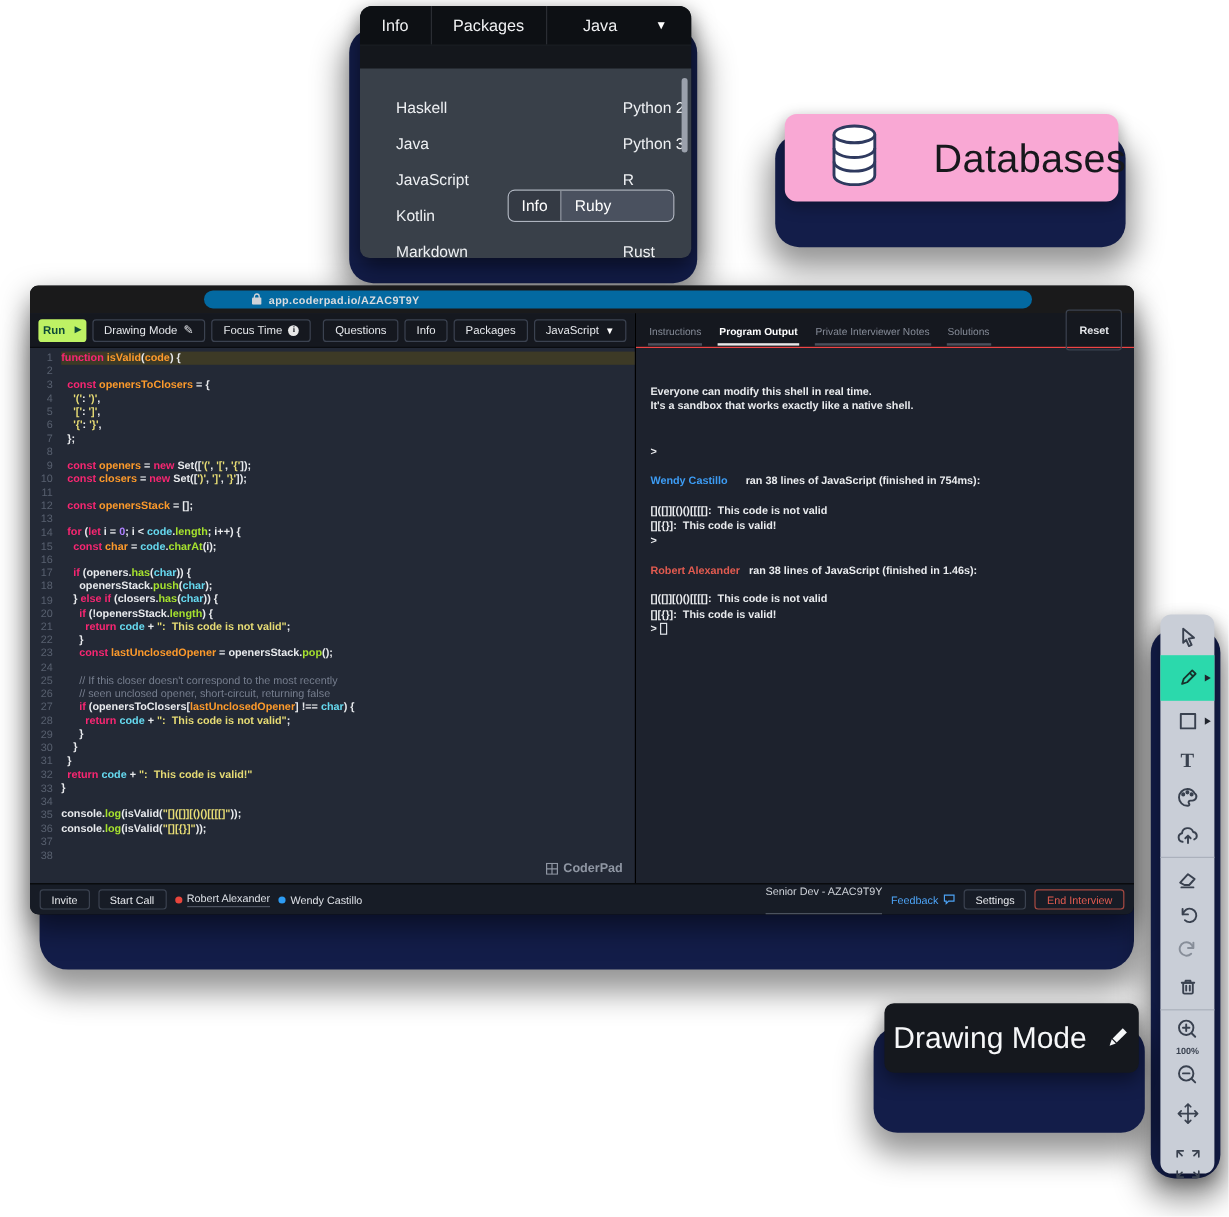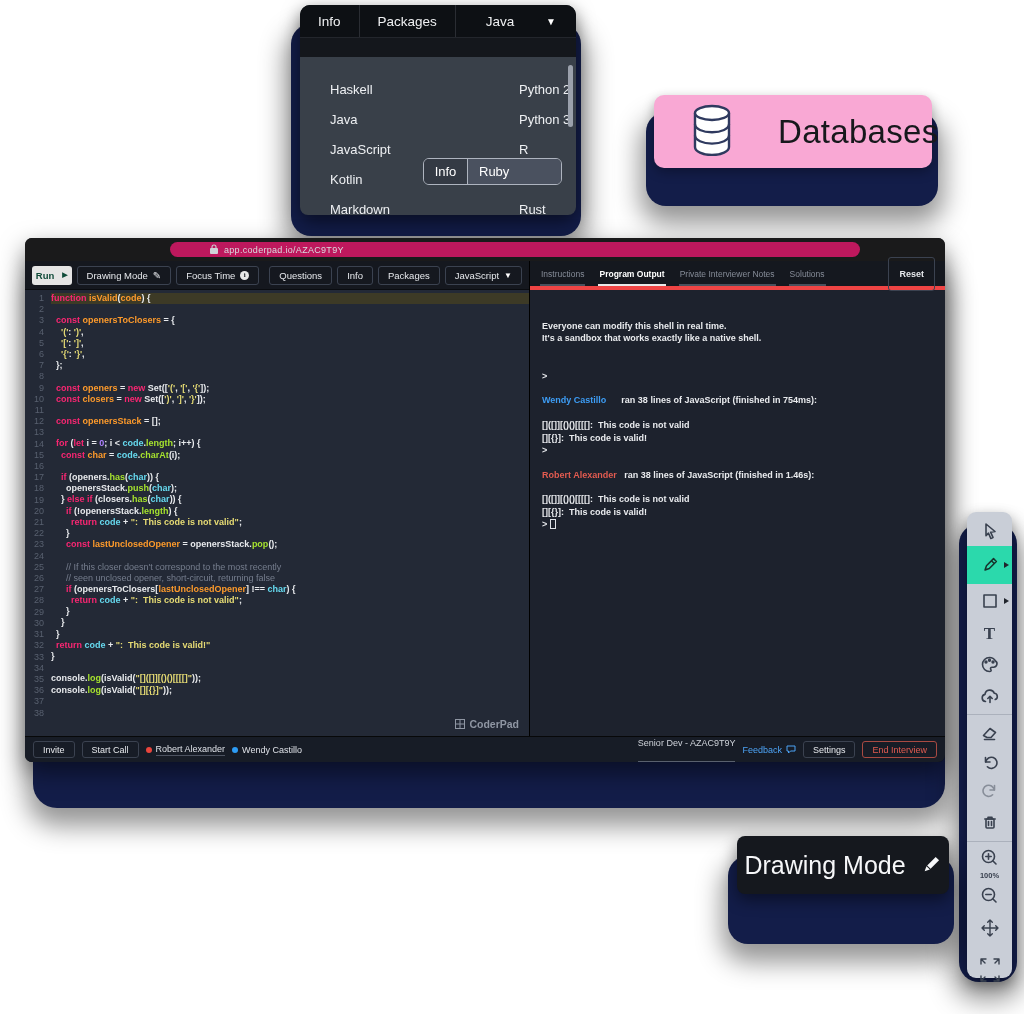--- a/index.html
+++ b/index.html
@@ -23,46 +23,46 @@
   .lang-pill .hlcell{display:flex;align-items:center;width:93px;padding-left:11px;background:#4a515f;color:#fff;font-size:13px;}
   .lang-scroll{position:absolute;right:3px;top:8px;width:5px;height:62px;background:#9ba1ac;border-radius:3px;}
 
   
   .db-card{position:absolute;left:654px;top:95px;width:278px;height:73px;background:#f9a8d4;border-radius:10px;box-shadow:0 4px 12px rgba(0,0,0,.3);display:flex;align-items:center;padding-left:36px;gap:44px;z-index:5;}
   .db-label{font-size:33px;color:#17181c;letter-spacing:.3px;}
 
   
   .window{position:absolute;left:25px;top:238px;width:920px;height:524px;background:#0f1115;border-radius:7px;overflow:hidden;box-shadow:0 10px 24px rgba(0,0,0,.5);z-index:5;}
   .chrome{position:relative;height:23px;background:#1a1a1b;}
-  .addr{position:absolute;left:145px;top:4px;width:690px;height:15px;background:#be185d;border-radius:8px;display:flex;align-items:center;padding-left:40px;gap:6px;}
+  .addr{position:absolute;left:145px;top:4px;width:690px;height:15px;background:#0369a1;border-radius:8px;display:flex;align-items:center;padding-left:40px;gap:6px;font-weight:bold;}
   .addr span{font-size:9px;color:#d9dcdf;letter-spacing:.3px;}
   .content{position:absolute;left:0;right:0;top:23px;bottom:26px;display:flex;}
 
   
   .left-pane{width:505px;display:flex;flex-direction:column;background:#232936;border-right:1px solid #000;}
   .lp-toolbar{height:29px;background:#15181f;border-bottom:1px solid #0a0c10;display:flex;align-items:center;padding:0 7px;gap:5px;flex:none;}
   .btn{height:19px;border:1px solid #3b4250;border-radius:3px;background:transparent;color:#e6e8ec;font-size:9.5px;display:flex;align-items:center;gap:5px;padding:0 9px;white-space:nowrap;}
-  .run-btn{height:19px;width:58px;background:#e5e5e5;border-radius:3px;display:flex;align-items:center;justify-content:center;gap:8px;color:#0e4a38;font-size:9.5px;font-weight:bold;}
+  .run-btn{height:19px;width:58px;background:#bef264;border-radius:3px;display:flex;align-items:center;justify-content:center;gap:8px;color:#0e4a38;font-size:9.5px;font-weight:bold;}
   .run-btn .play{font-size:7px;}
   .pencil-glyph{font-size:10px;}
   .info-dot{display:inline-flex;width:9px;height:9px;border-radius:50%;background:#e8e8e8;color:#14171d;font-size:7px;font-weight:bold;align-items:center;justify-content:center;font-family:"Liberation Serif",serif;}
   .sp{flex:1;}
 
   .editor-wrap{flex:1;position:relative;display:flex;padding-top:3px;overflow:hidden;font-family:"DejaVu Sans Mono",monospace;}
   .gutter{width:26px;padding-right:7px;text-align:right;font-size:9px;line-height:11.2px;color:#58606f;font-family:"DejaVu Sans Mono",monospace;flex:none;}
   .code{flex:1;font-size:9px;line-height:11.2px;color:#e8eaed;white-space:pre;font-weight:bold;font-family:"DejaVu Sans Mono",monospace;}
   .code .cl{height:11.2px;}
   .code .hl{background:#3d3a26;}
   .tk-kw{color:#f92672;} .tk-fn{color:#fd9a2b;} .tk-str{color:#e6db74;} .tk-mt{color:#a6e22e;}
   .tk-vr{color:#66d9ef;} .tk-num{color:#ae81ff;} .tk-cm{color:#767e8e;font-weight:normal;} .tk-pl{color:#e8eaed;}
   .ed-logo{position:absolute;right:10px;bottom:6px;display:flex;align-items:center;gap:4px;color:#8f96a3;font-size:10.5px;font-weight:bold;}
 
   
   .right-pane{flex:1;display:flex;flex-direction:column;background:#1d222d;}
-  .rtabs{height:29px;background:#15181f;border-bottom:4px solid #ef4444;display:flex;align-items:center;padding:0 10px;gap:13px;flex:none;}
+  .rtabs{height:29px;background:#15181f;border-bottom:1px solid #ef4444;display:flex;align-items:center;padding:0 10px;gap:13px;flex:none;}
   .rtab{font-size:8.5px;color:#868c98;padding:8px 1px 5px;border-bottom:2px solid #4a505c;white-space:nowrap;}
   .rtab.active{color:#ffffff;border-color:#e8e8e8;font-weight:bold;}
   .reset-btn{margin-left:auto;height:34px;border:1px solid #3b4250;border-radius:3px;color:#e6e8ec;font-size:9px;display:flex;align-items:center;padding:0 10px;font-weight:bold;}
   .console{flex:1;padding:30px 12px;font-family:"DejaVu Sans Mono",monospace;font-size:9px;line-height:12.4px;color:#e9ebee;white-space:pre;font-weight:bold;overflow:hidden;}
   .con-line{height:12.4px;}
   .cs-blue{color:#3d9df5;} .cs-red{color:#e25b50;} .cs-t{color:#e9ebee;}
   .cs-cursor{display:inline-block;width:6px;height:10px;border:1px solid #dfe3e8;vertical-align:-2px;}
 
   
   .bottombar{position:absolute;left:0;right:0;bottom:0;height:26px;background:#171c26;border-top:1px solid #070809;display:flex;align-items:center;padding:0 8px;gap:7px;}

